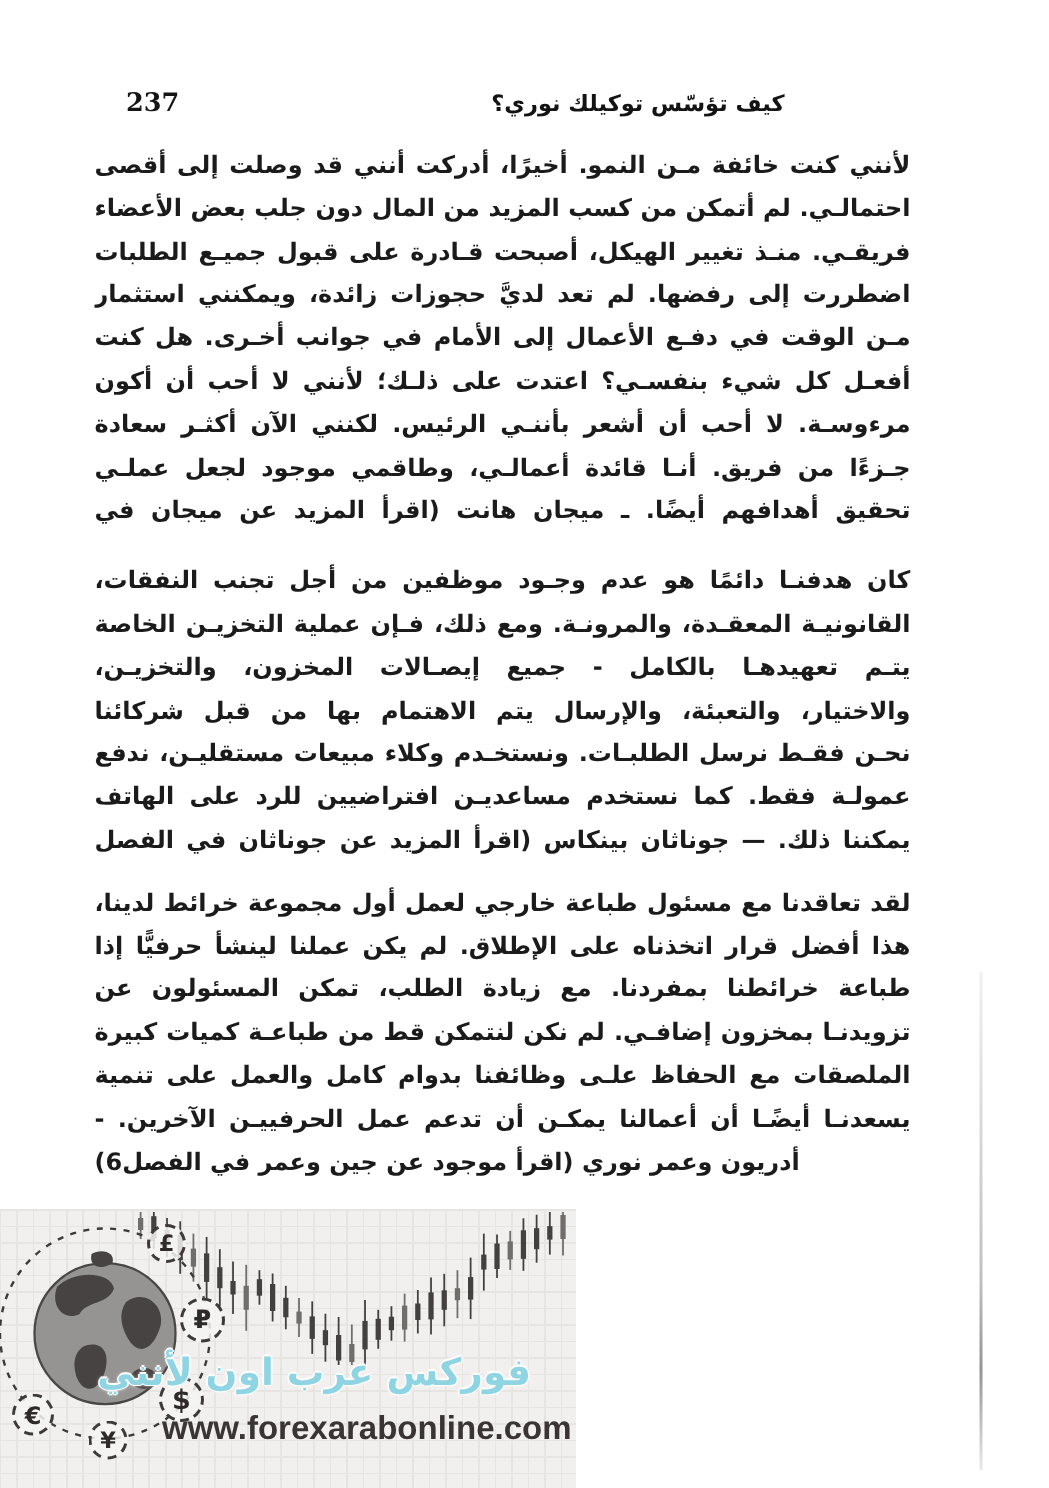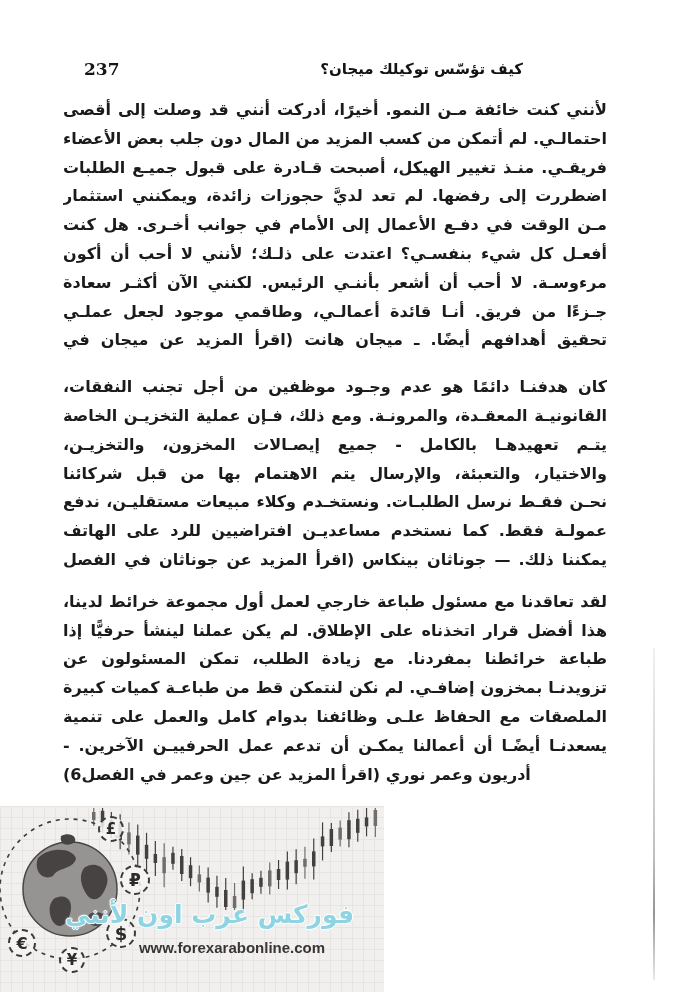--- a/index.html
+++ b/index.html
@@ -67,21 +67,21 @@
     position:absolute;left:142px;top:94px;width:212px;
     direction:rtl;text-align:center;
     font-size:25px;font-weight:bold;color:#8fd4e3;
     text-shadow:-1px 0 0 #fff,1px 0 0 #fff,0 -1px 0 #fff,0 1px 0 #fff,0 0 3px #fff;
     white-space:nowrap;
   }
   .brand-url{
     position:absolute;left:108px;top:133px;width:248px;
     text-align:center;
     font-family:"Liberation Sans",sans-serif;
-    font-size:15px;font-weight:bold;color:#3a3534;
+    font-size:22px;font-weight:bold;color:#3a3534;
     white-space:nowrap;
   }
   
   .site-note{
     position:absolute;left:395px;top:918px;width:270px;
     text-align:center;color:#161616;
     font-family:"Liberation Sans",sans-serif;
   }
   .site-note .ar{
     direction:rtl;font-size:17px;line-height:26px;white-space:nowrap;
@@ -98,21 +98,21 @@
       rgba(60,60,60,0.55) 80%,
       rgba(110,110,110,0.15));
   }
 </style>
 </head>
 <body>
 
 <div class="page">
 
   <div class="page-number">237</div>
-  <div class="chapter-title">كيف تؤسّس توكيلك ميجان؟</div>
+  <div class="chapter-title">كيف تؤسّس توكيلك نوري؟</div>
 
   <div class="text-block">
     <div class="para p1">
       <div class="line">لأنني كنت خائفة مـن النمو. أخيرًا، أدركت أنني قد وصلت إلى أقصى حدود</div>
       <div class="line">احتمالـي. لم أتمكن من كسب المزيد من المال دون جلب بعض الأعضاء إلى</div>
       <div class="line">فريقـي. منـذ تغيير الهيكل، أصبحت قـادرة على قبول جميـع الطلبات التي</div>
       <div class="line">اضطررت إلى رفضها. لم تعد لديَّ حجوزات زائدة، ويمكنني استثمار المزيد</div>
       <div class="line">مـن الوقت في دفـع الأعمال إلى الأمام في جوانب أخـرى. هل كنت أتمنى أن</div>
       <div class="line">أفعـل كل شيء بنفسـي؟ اعتدت على ذلـك؛ لأنني لا أحب أن أكون رئيسة أو</div>
       <div class="line">مرءوسـة. لا أحب أن أشعر بأننـي الرئيس. لكنني الآن أكثـر سعادة بصفتي</div>
@@ -128,21 +128,21 @@
       <div class="line">عمولـة فقط. كما نستخدم مساعديـن افتراضيين للرد على الهاتف عندما لا</div>
       <div class="line">يمكننا ذلك. — جوناثان بينكاس (اقرأ المزيد عن جوناثان في الفصل 14)</div>
     </div>
     <div class="para p3">
       <div class="line">لقد تعاقدنا مع مسئول طباعة خارجي لعمل أول مجموعة خرائط لدينا، وكان</div>
       <div class="line">هذا أفضل قرار اتخذناه على الإطلاق. لم يكن عملنا لينشأ حرفيًّا إذا حاولنا</div>
       <div class="line">طباعة خرائطنا بمفردنا. مع زيادة الطلب، تمكن المسئولون عن الطباعة من</div>
       <div class="line">تزويدنـا بمخزون إضافـي. لم نكن لنتمكن قط من طباعـة كميات كبيرة من</div>
       <div class="line">الملصقات مع الحفاظ علـى وظائفنا بدوام كامل والعمل على تنمية أعمالنا.</div>
       <div class="line">يسعدنـا أيضًـا أن أعمالنا يمكـن أن تدعم عمل الحرفييـن الآخرين. - جين</div>
-      <div class="line attrib-left">أدريون وعمر نوري (اقرأ المزيد عن جين وعمر في الفصل6)</div>
+      <div class="line attrib-left">أدريون وعمر نوري (اقرأ موجود عن جين وعمر في الفصل6)</div>
     </div>
   </div>
 
   <div class="watermark-band">
     <svg class="band-art" width="384" height="186" viewBox="0 0 384 186">
 
       <g id="candles">
           <line x1="93.75" x2="93.75" y1="2" y2="20" stroke="#716d6b" stroke-width="1.2"></line>
           <rect x="92" y="6" width="3.5" height="8" fill="#716d6b"></rect>
           <line x1="102.55" x2="102.55" y1="2" y2="26.8" stroke="#454040" stroke-width="1.2"></line>

